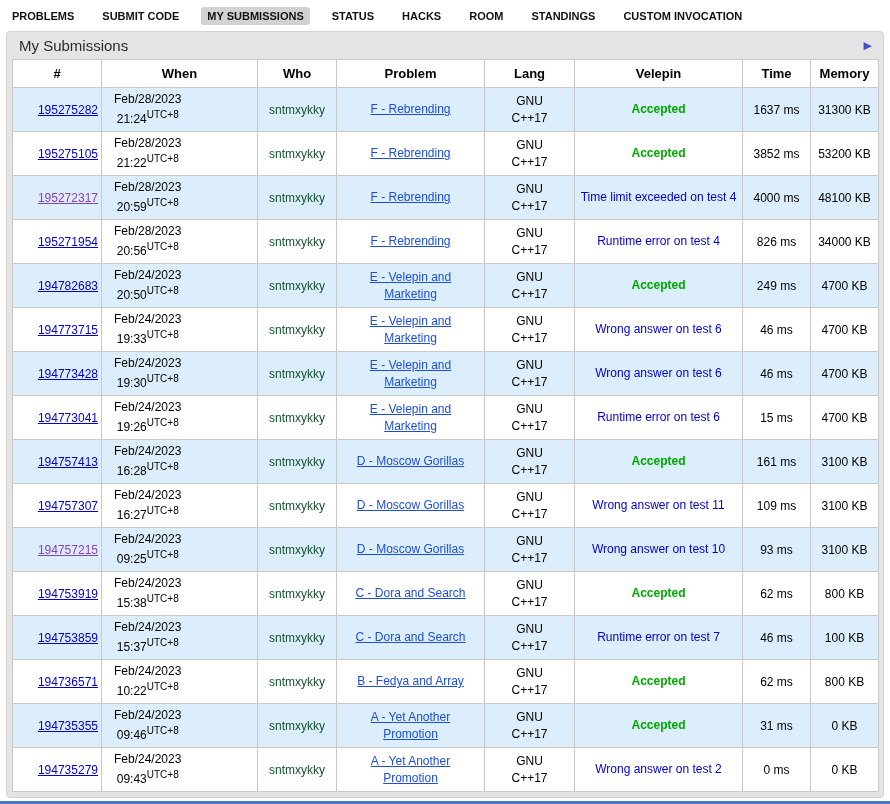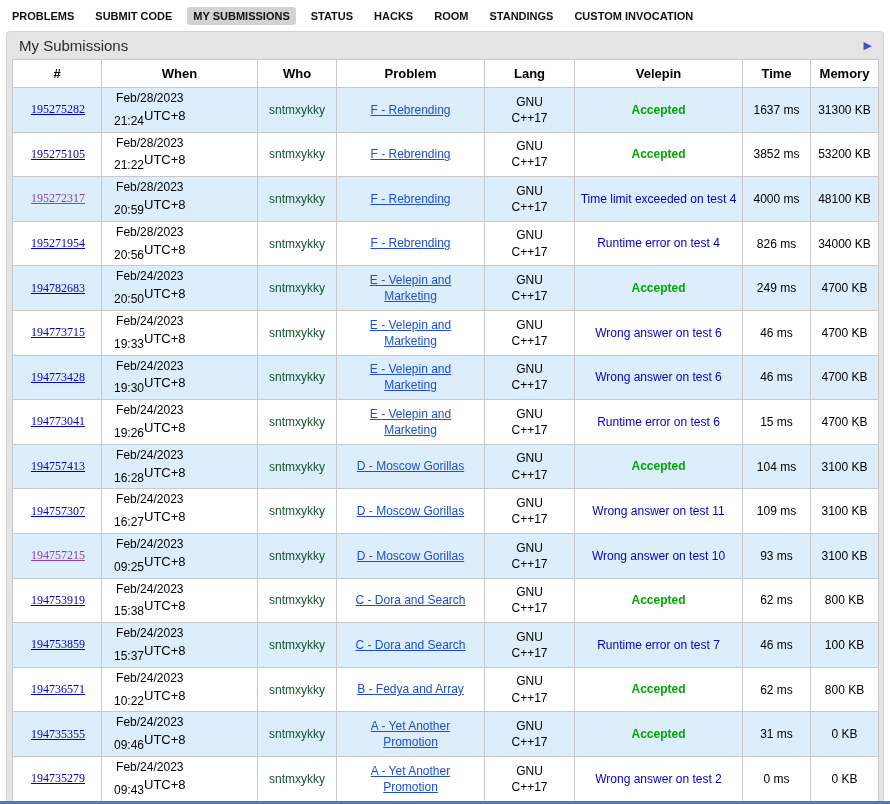--- a/index.html
+++ b/index.html
@@ -10,21 +10,21 @@
     background: #ffffff;
     font-family: "Liberation Sans", sans-serif;
     position: relative;
     overflow: hidden;
   }
 
   
   .top-nav {
     display: flex;
     align-items: center;
-    gap: 9px;
+    gap: 16px;
     padding: 7px 16px 4px 6px;
   }
   .nav-item {
     font-size: 11px;
     font-weight: bold;
     color: #111;
     padding: 3px 6px;
     border-radius: 3px;
     cursor: pointer;
     white-space: nowrap;
@@ -80,29 +80,29 @@
 
   col.w-id      { width: 89px; }
   col.w-when    { width: 156px; }
   col.w-who     { width: 79px; }
   col.w-problem { width: 148px; }
   col.w-lang    { width: 90px; }
   col.w-verdict { width: 168px; }
   col.w-time    { width: 68px; }
   col.w-memory  { width: 68px; }
 
-  td.c-id   { text-align: left; padding-left: 18px; font-family: Liberation Serif, serif; }
+  td.c-id   { text-align: right; padding-left: 18px; }
   td.c-when { text-align: left; padding-left: 12px; }
 
   .id-link { color: #0000cc; text-decoration: underline; cursor: pointer; }
   .id-link.visited { color: #8b41b8; }
 
   .when-block { display: inline-block; text-align: center; line-height: 1.4; }
   .when-date, .when-time { display: block; }
-  .when-time sup.tz { font-size: 13px; }
+  .when-time sup.tz { font-size: 10px; }
 
   .who-link { color: #14532d; text-decoration: none; cursor: pointer; }
 
   .prob-link {
     color: #1d4ed8;
     text-decoration: underline;
     cursor: pointer;
     display: inline-block;
     max-width: 132px;
     line-height: 1.35;
@@ -415,21 +415,21 @@
     <td class="c-problem">
       <a class="prob-link">D - Moscow Gorillas</a>
     </td>
     <td class="c-lang">
       <span class="lang-text">GNU C++17</span>
     </td>
     <td class="c-verdict">
       <span class="verdict accepted">Accepted</span>
     </td>
     <td class="c-time">
-      <span>104 ms</span>
+      <span>161 ms</span>
     </td>
     <td class="c-memory">
       <span>3100 KB</span>
     </td>
   </tr>
         <tr>
     <td class="c-id">
       <a class="id-link">194757307</a>
     </td>
     <td class="c-when">

